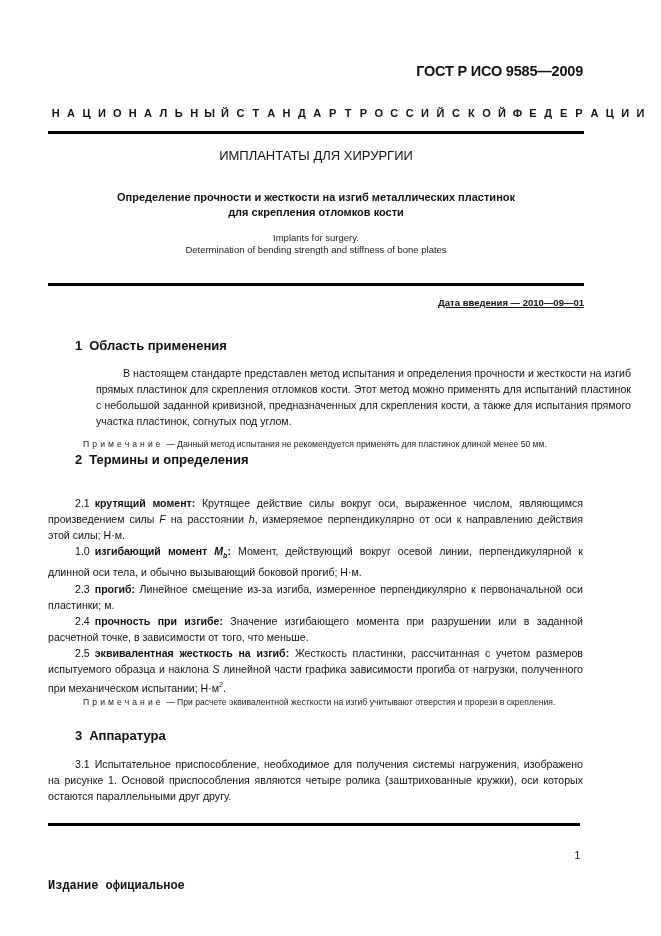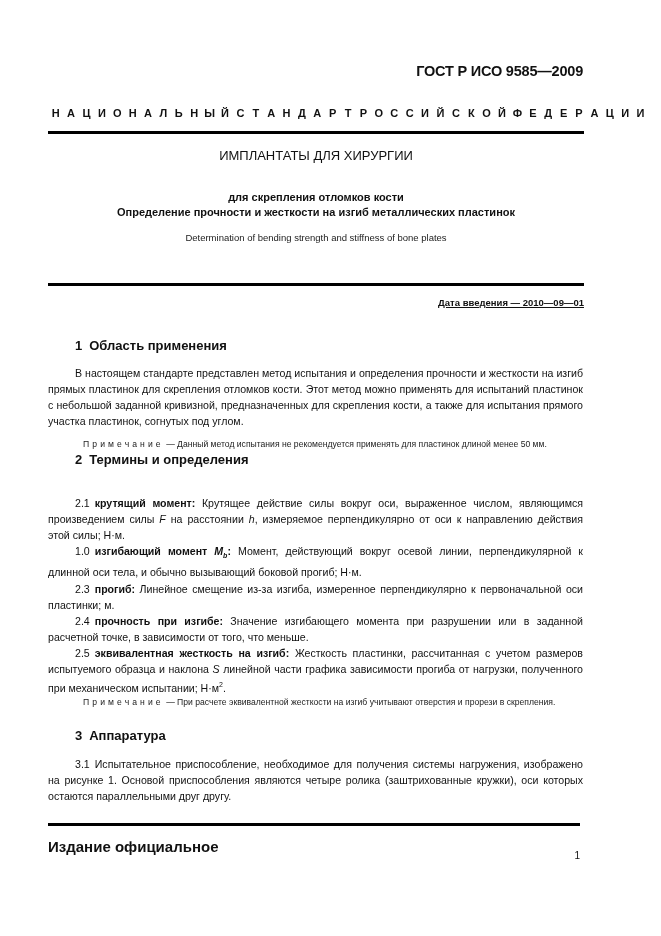--- a/index.html
+++ b/index.html
@@ -30,21 +30,21 @@
     .para p { margin: 0; text-indent: 27px; }
     .note {
       left: 48px; width: 535px; font-size: 8.6px; line-height: 13px;
       text-align: justify; color: #222;
     }
     .note p { margin: 8px; text-indent: 27px; }
     .note .spaced { letter-spacing: 3.1px; }
     b.term { font-weight: bold; }
     .num-label { margin-right: 5px; }
     i { font-style: italic; }
-    .footer-label { left: 48px; top: 838px; font-size: 15px; font-weight: bold; }
+    .footer-label { left: 48px; top: 879px; font-size: 12px; font-weight: bold; font-family: Liberation Mono, monospace; }
     .page-num { right: 81px; top: 850px; font-size: 10px; }
   </style>
 </head>
 <body>
 
 <div class="abs doc-code">ГОСТ Р ИСО 9585—2009</div>
 
 <div class="abs national">
   <span class="word">
       <span>Н</span>
@@ -92,35 +92,36 @@
       <span>Ц</span>
       <span>И</span>
       <span>И</span>
     </span>
 </div>
 
 <div class="abs rule" style="top:131px;"></div>
 
 <div class="abs center title">ИМПЛАНТАТЫ ДЛЯ ХИРУРГИИ</div>
 <div class="abs center subtitle">
+  <div>Определение прочности и жесткости на изгиб металлических пластинок</div>
   <div>для скрепления отломков кости</div>
-  <div>Определение прочности и жесткости на изгиб металлических пластинок</div>
 </div>
 <div class="abs center eng">
+  <div>Implants for surgery.</div>
   <div>Determination of bending strength and stiffness of bone plates</div>
 </div>
 
 <div class="abs rule" style="top:283px;"></div>
 
 <div class="abs date">Дата введения — 2010—09—01</div>
 
 <div class="abs section" style="top:338px;">
   <span class="num">1</span><span>Область применения</span>
 </div>
-<div class="abs para" style="top:365px;">
+<div class="abs para" style="top:365px;margin-left:48px;">
   <p>В настоящем стандарте представлен метод испытания и определения прочности и жесткости на изгиб прямых пластинок для скрепления отломков кости. Этот метод можно применять для испытаний пластинок с небольшой заданной кривизной, предназначенных для скрепления кости, а также для испытания прямого участка пластинок, согнутых под углом.</p>
 </div>
 <div class="abs note" style="top:430px;">
   <p><span class="spaced">Примечание</span><span> — Данный метод испытания не рекомендуется применять для пластинок длиной менее 50 мм.</span></p>
 </div>
 
 <div class="abs section" style="top:444px;margin-top:8px;">
   <span class="num">2</span><span>Термины и определения</span>
 </div>
 <div class="abs para" style="top:495px;">

